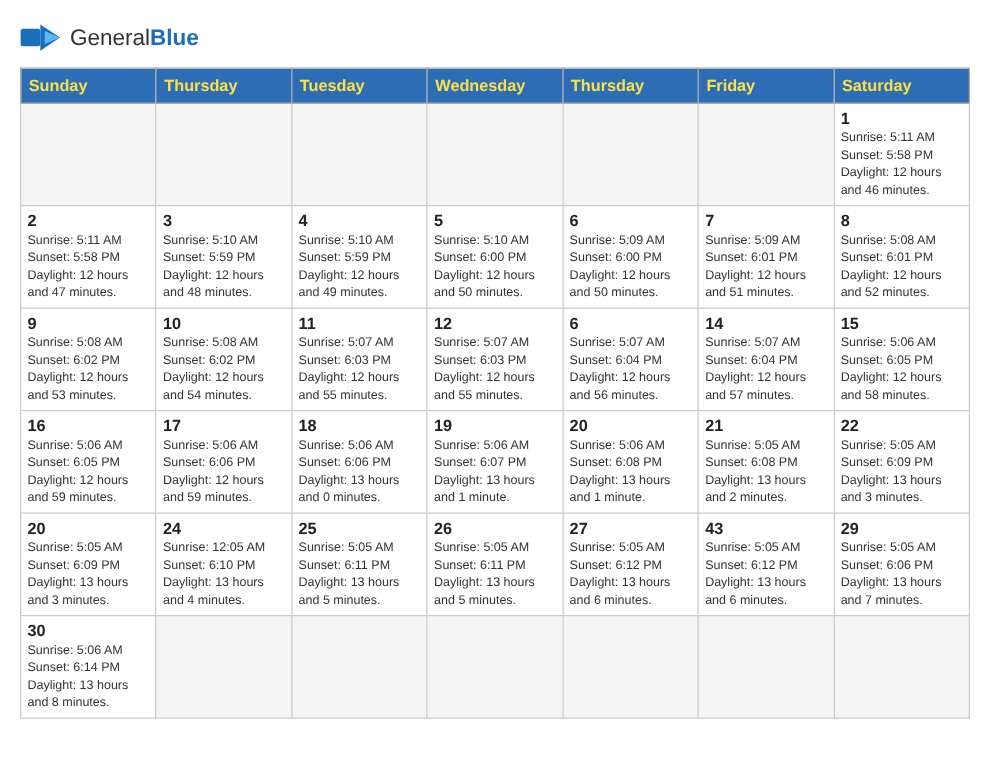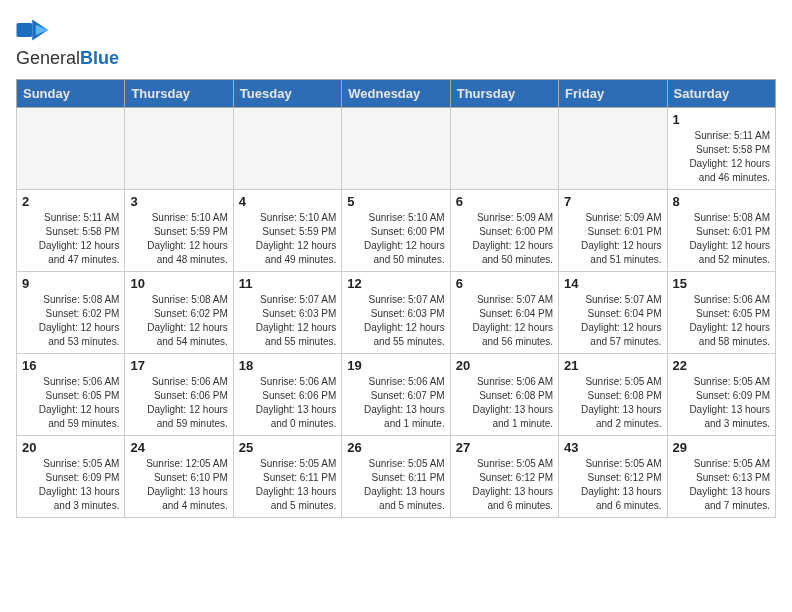--- a/index.html
+++ b/index.html
@@ -11,22 +11,22 @@
       padding: 16px;
     }
     .header {
       display: flex;
       justify-content: space-between;
       align-items: flex-start;
       margin-bottom: 10px;
     }
     .logo {
       display: flex;
+      align-items: center;
       gap: 4px;
-      flex-direction: column;
     }
     .logo-text {
       font-size: 18px;
       color: #333;
       font-weight: normal;
     }
     .logo-text span {
       color: #1a6ebd;
       font-weight: bold;
     }
@@ -46,21 +46,21 @@
       font-size: 13px;
       color: #444;
     }
     .calendar {
       width: 100%;
       border-collapse: collapse;
       border: 1px solid #ccc;
     }
     .calendar th {
       background-color: #2d6db5;
-      color: #e5e5e5;
+      color: #fde047;
       font-size: 13px;
       font-weight: bold;
       padding: 6px 6px;
       text-align: left;
       border: 1px solid #aaa;
     }
     .calendar td {
       border: 1px solid #ccc;
       vertical-align: top;
       padding: 4px 5px;
@@ -77,21 +77,20 @@
       font-size: 13px;
       font-weight: bold;
       color: #222;
       display: block;
       margin-bottom: 2px;
     }
     .day-info {
       font-size: 10px;
       color: #333;
       line-height: 1.4;
-      text-align: right;
     }
   </style>
 </head>
 <body>
 
 <div class="header">
   <div class="logo">
     <svg class="logo-icon" viewBox="0 0 40 32">
 
       <rect x="0" y="8" width="18" height="16" fill="#1a6ebd" rx="2"></rect>
@@ -300,18 +299,32 @@
         </td>
         <td>
           <span class="day-number">43</span>
           <div class="day-info">Sunrise: 5:05 AM
 Sunset: 6:12 PM
 Daylight: 13 hours and 6 minutes.</div>
         </td>
         <td>
           <span class="day-number">29</span>
           <div class="day-info">Sunrise: 5:05 AM
-Sunset: 6:13 PM
+Sunset: 6:06 PM
 Daylight: 13 hours and 7 minutes.</div>
         </td>
+      </tr>
+      <tr>
+        <td>
+          <span class="day-number">30</span>
+          <div class="day-info">Sunrise: 5:06 AM
+Sunset: 6:14 PM
+Daylight: 13 hours and 8 minutes.</div>
+        </td>
+        <td class="empty"></td>
+        <td class="empty"></td>
+        <td class="empty"></td>
+        <td class="empty"></td>
+        <td class="empty"></td>
+        <td class="empty"></td>
       </tr>
     </tbody>
 </table>
 
 </body></html>

